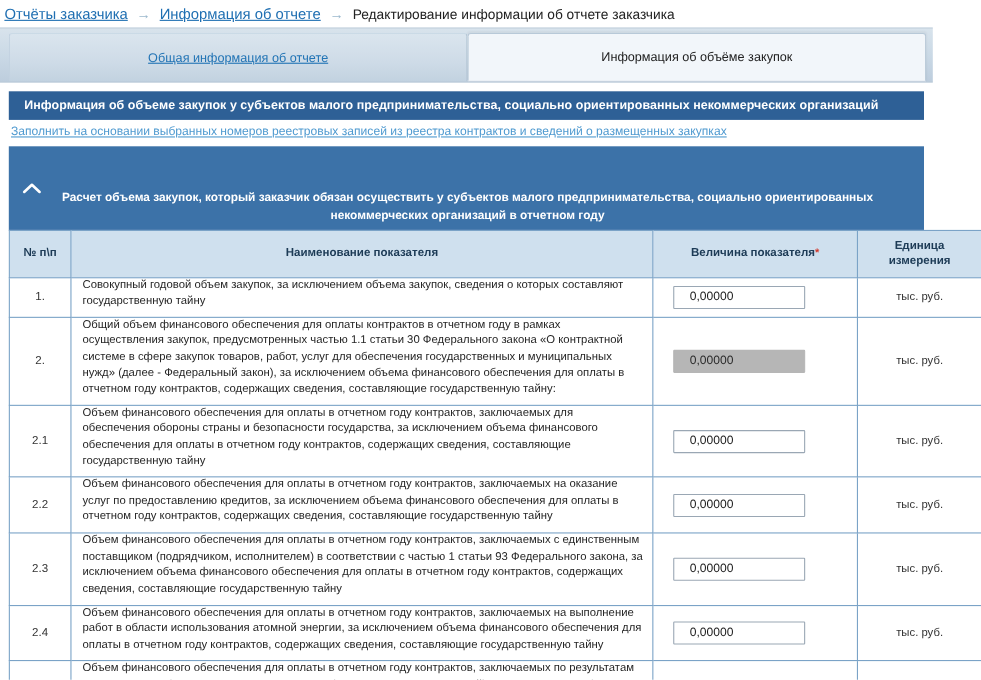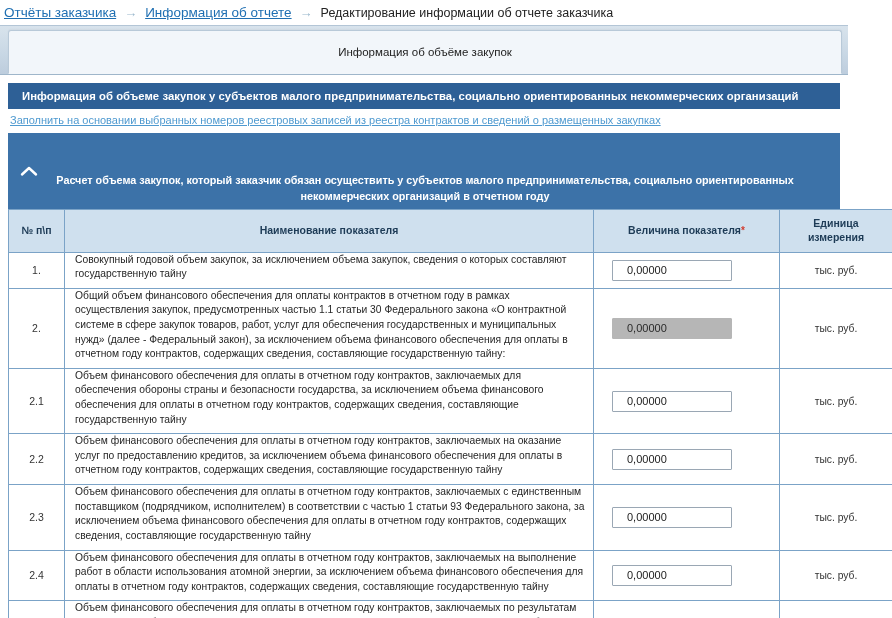--- a/index.html
+++ b/index.html
@@ -225,20 +225,23 @@
   <div class="breadcrumb">
     <span class="bc-link">Отчёты заказчика</span>
     <span class="bc-sep">→</span>
     <span class="bc-link">Информация об отчете</span>
     <span class="bc-sep">→</span>
     <span class="bc-current">Редактирование информации об отчете заказчика</span>
   </div>
 
   <div class="tabbar">
     <div class="tabs">
+      <div class="tab inactive">
+        <span>Общая информация об отчете</span>
+      </div>
       <div class="tab active">
         <span>Информация об объёме закупок</span>
       </div>
     </div>
   </div>
 
   <div class="content">
 
     <div class="blue-banner">
       <span>Информация об объеме закупок у субъектов малого предпринимательства, социально ориентированных некоммерческих организаций</span>

